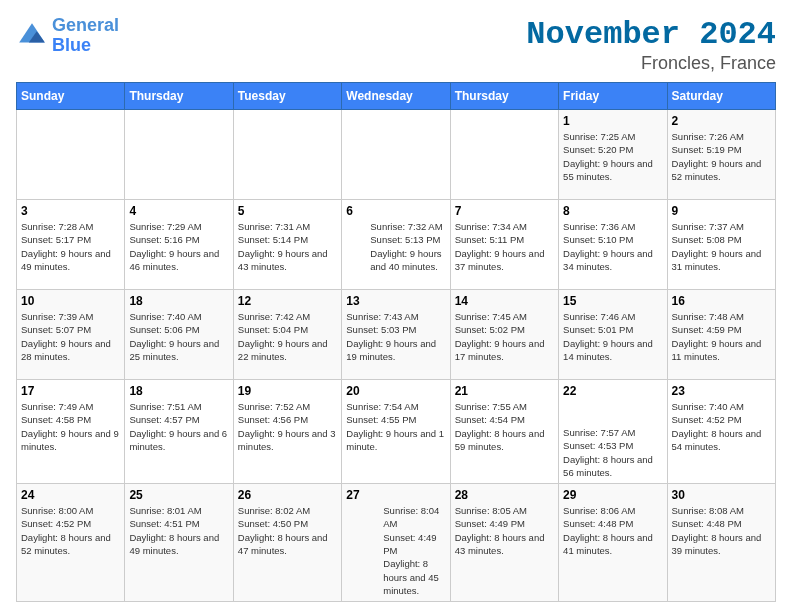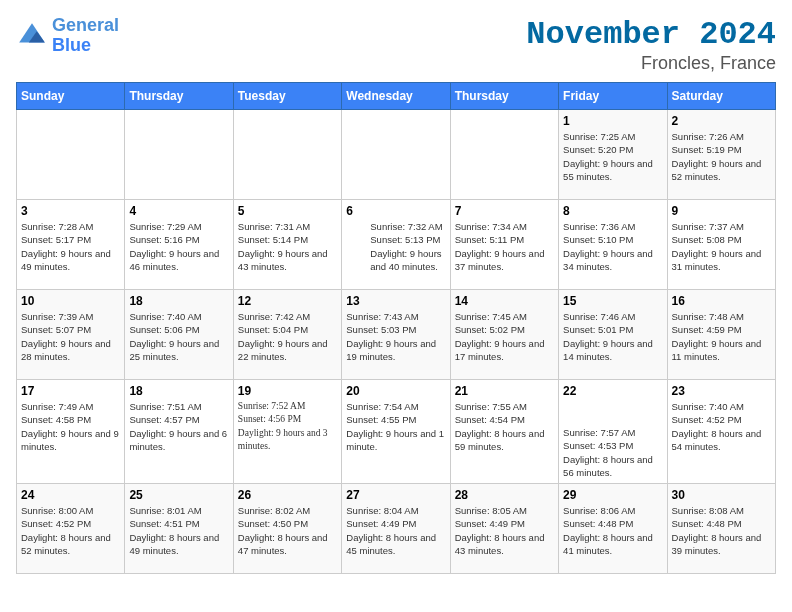--- a/index.html
+++ b/index.html
@@ -236,21 +236,21 @@
 Daylight: 9 hours and 9 minutes.</div>
         </td>
         <td>
           <span class="day-num">18</span>
           <div class="day-info" style="white-space: pre-line;">Sunrise: 7:51 AM
 Sunset: 4:57 PM
 Daylight: 9 hours and 6 minutes.</div>
         </td>
         <td>
           <span class="day-num">19</span>
-          <div class="day-info" style="white-space: pre-line; font-family: Liberation Serif, serif;">Sunrise: 7:52 AM
+          <div class="day-info" style="white-space: pre-line;">Sunrise: 7:52 AM
 Sunset: 4:56 PM
 Daylight: 9 hours and 3 minutes.</div>
         </td>
         <td>
           <span class="day-num">20</span>
           <div class="day-info" style="white-space: pre-line;">Sunrise: 7:54 AM
 Sunset: 4:55 PM
 Daylight: 9 hours and 1 minute.</div>
         </td>
         <td>
@@ -286,21 +286,21 @@
 Daylight: 8 hours and 49 minutes.</div>
         </td>
         <td>
           <span class="day-num">26</span>
           <div class="day-info" style="white-space: pre-line;">Sunrise: 8:02 AM
 Sunset: 4:50 PM
 Daylight: 8 hours and 47 minutes.</div>
         </td>
         <td>
           <span class="day-num">27</span>
-          <div class="day-info" style="white-space: pre-line;">Sunrise: 8:04 AM
+          <div class="day-info" style="white-space: pre-line; margin-left: 37px;">Sunrise: 8:04 AM
 Sunset: 4:49 PM
 Daylight: 8 hours and 45 minutes.</div>
         </td>
         <td>
           <span class="day-num">28</span>
           <div class="day-info" style="white-space: pre-line;">Sunrise: 8:05 AM
 Sunset: 4:49 PM
 Daylight: 8 hours and 43 minutes.</div>
         </td>
         <td>

